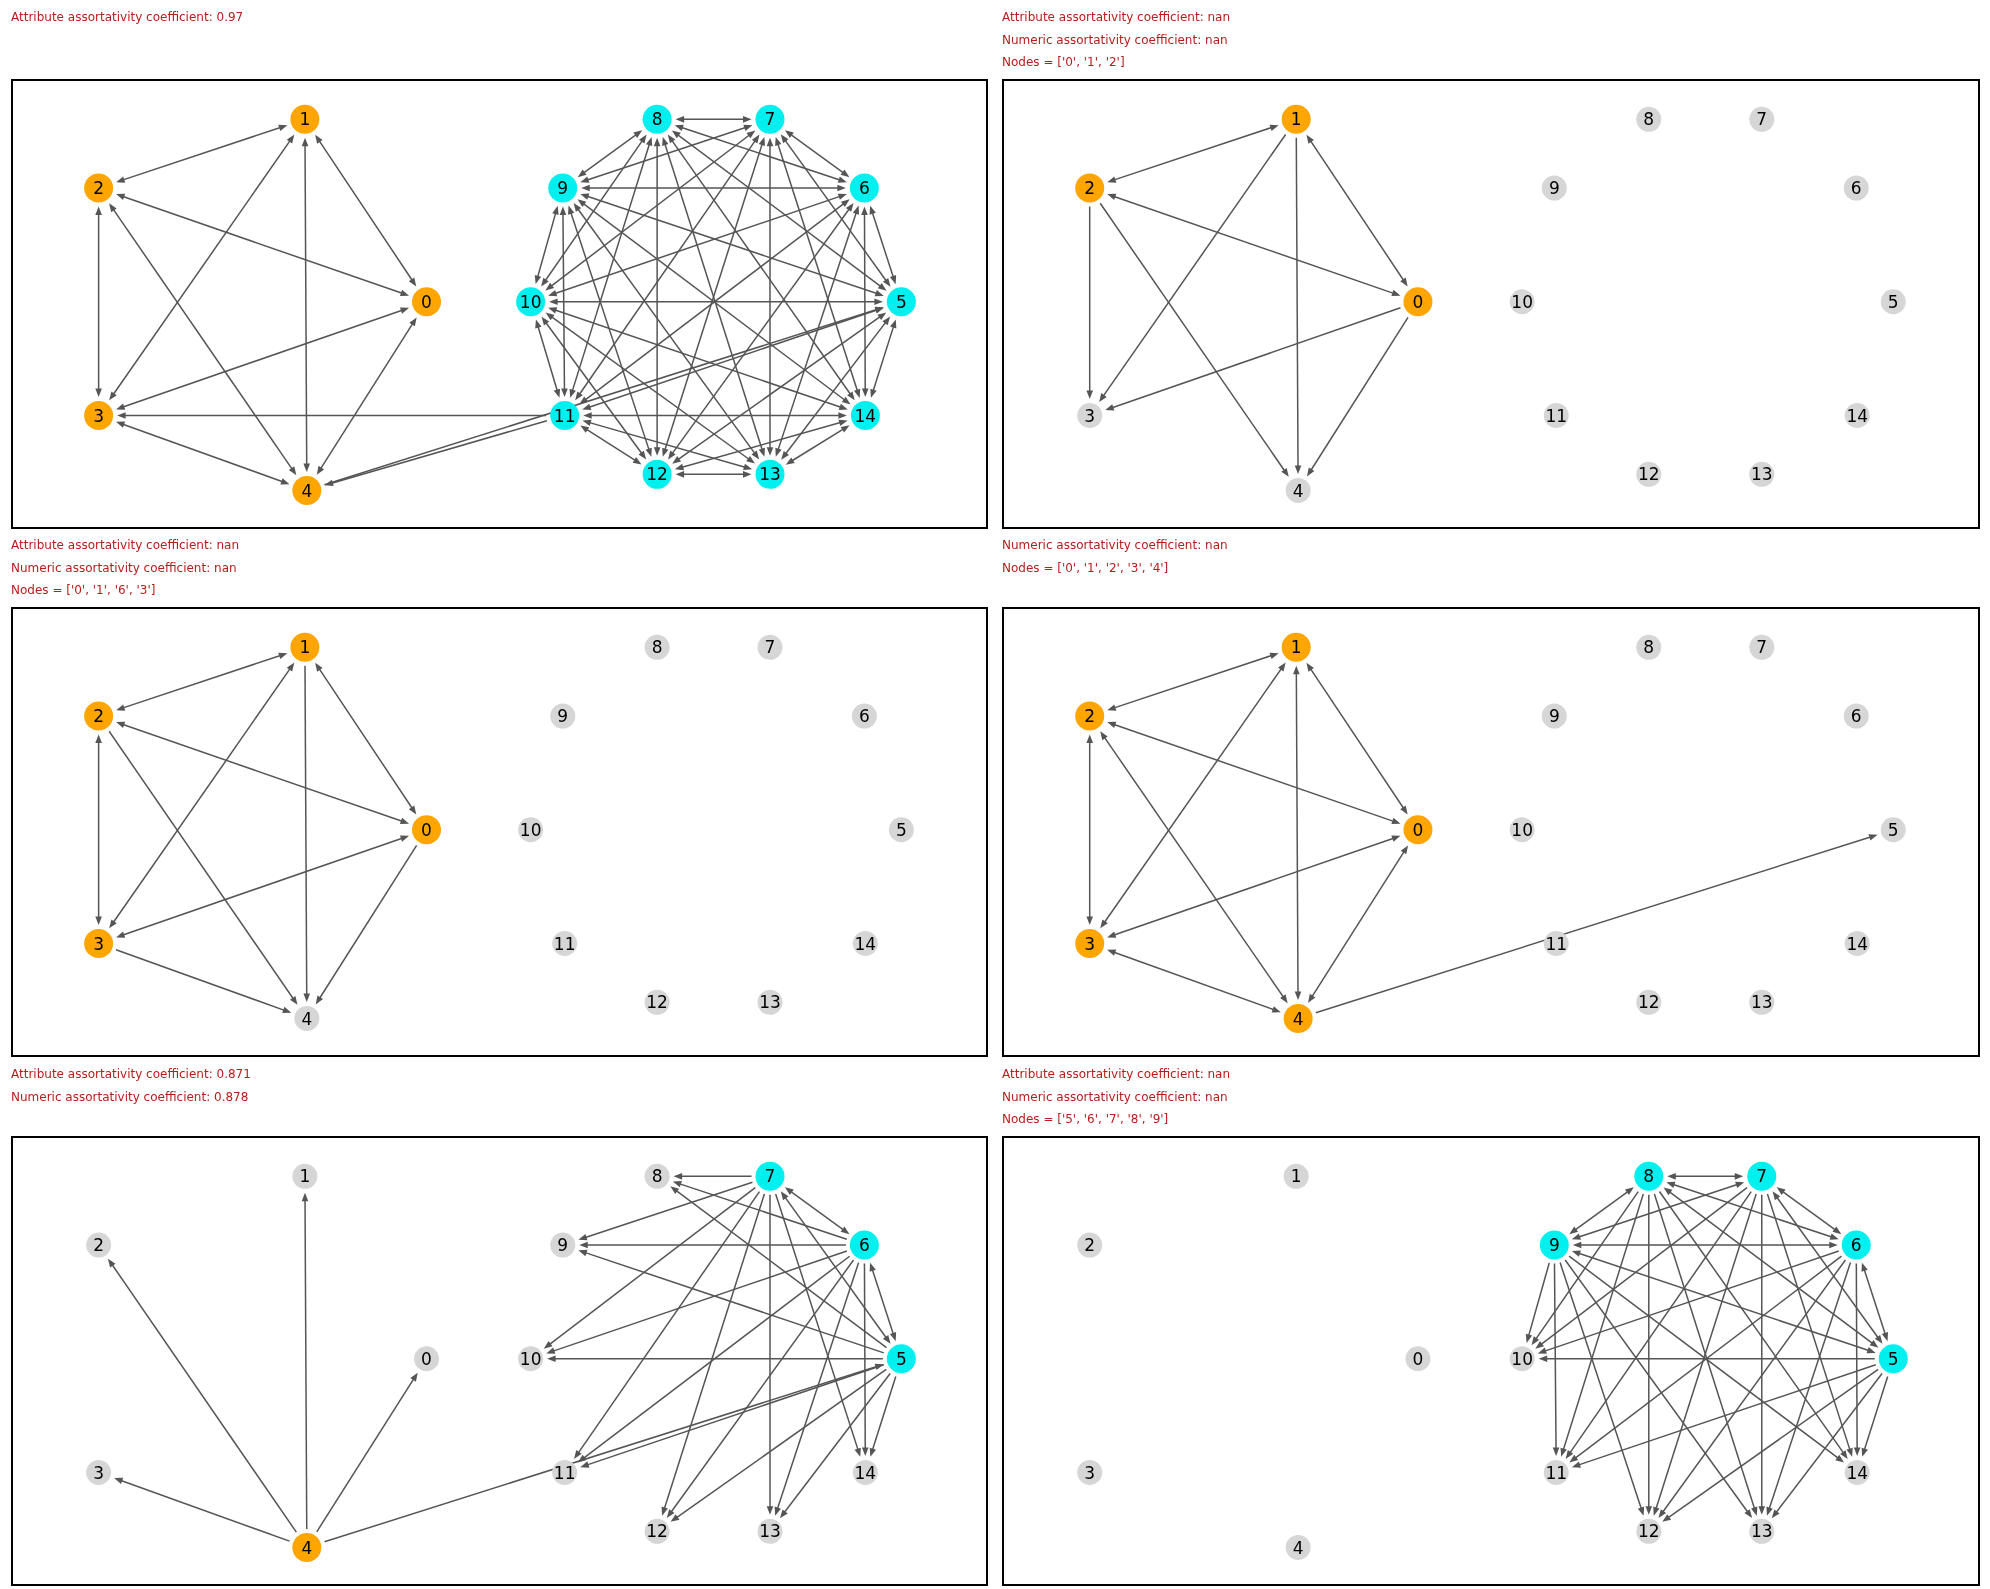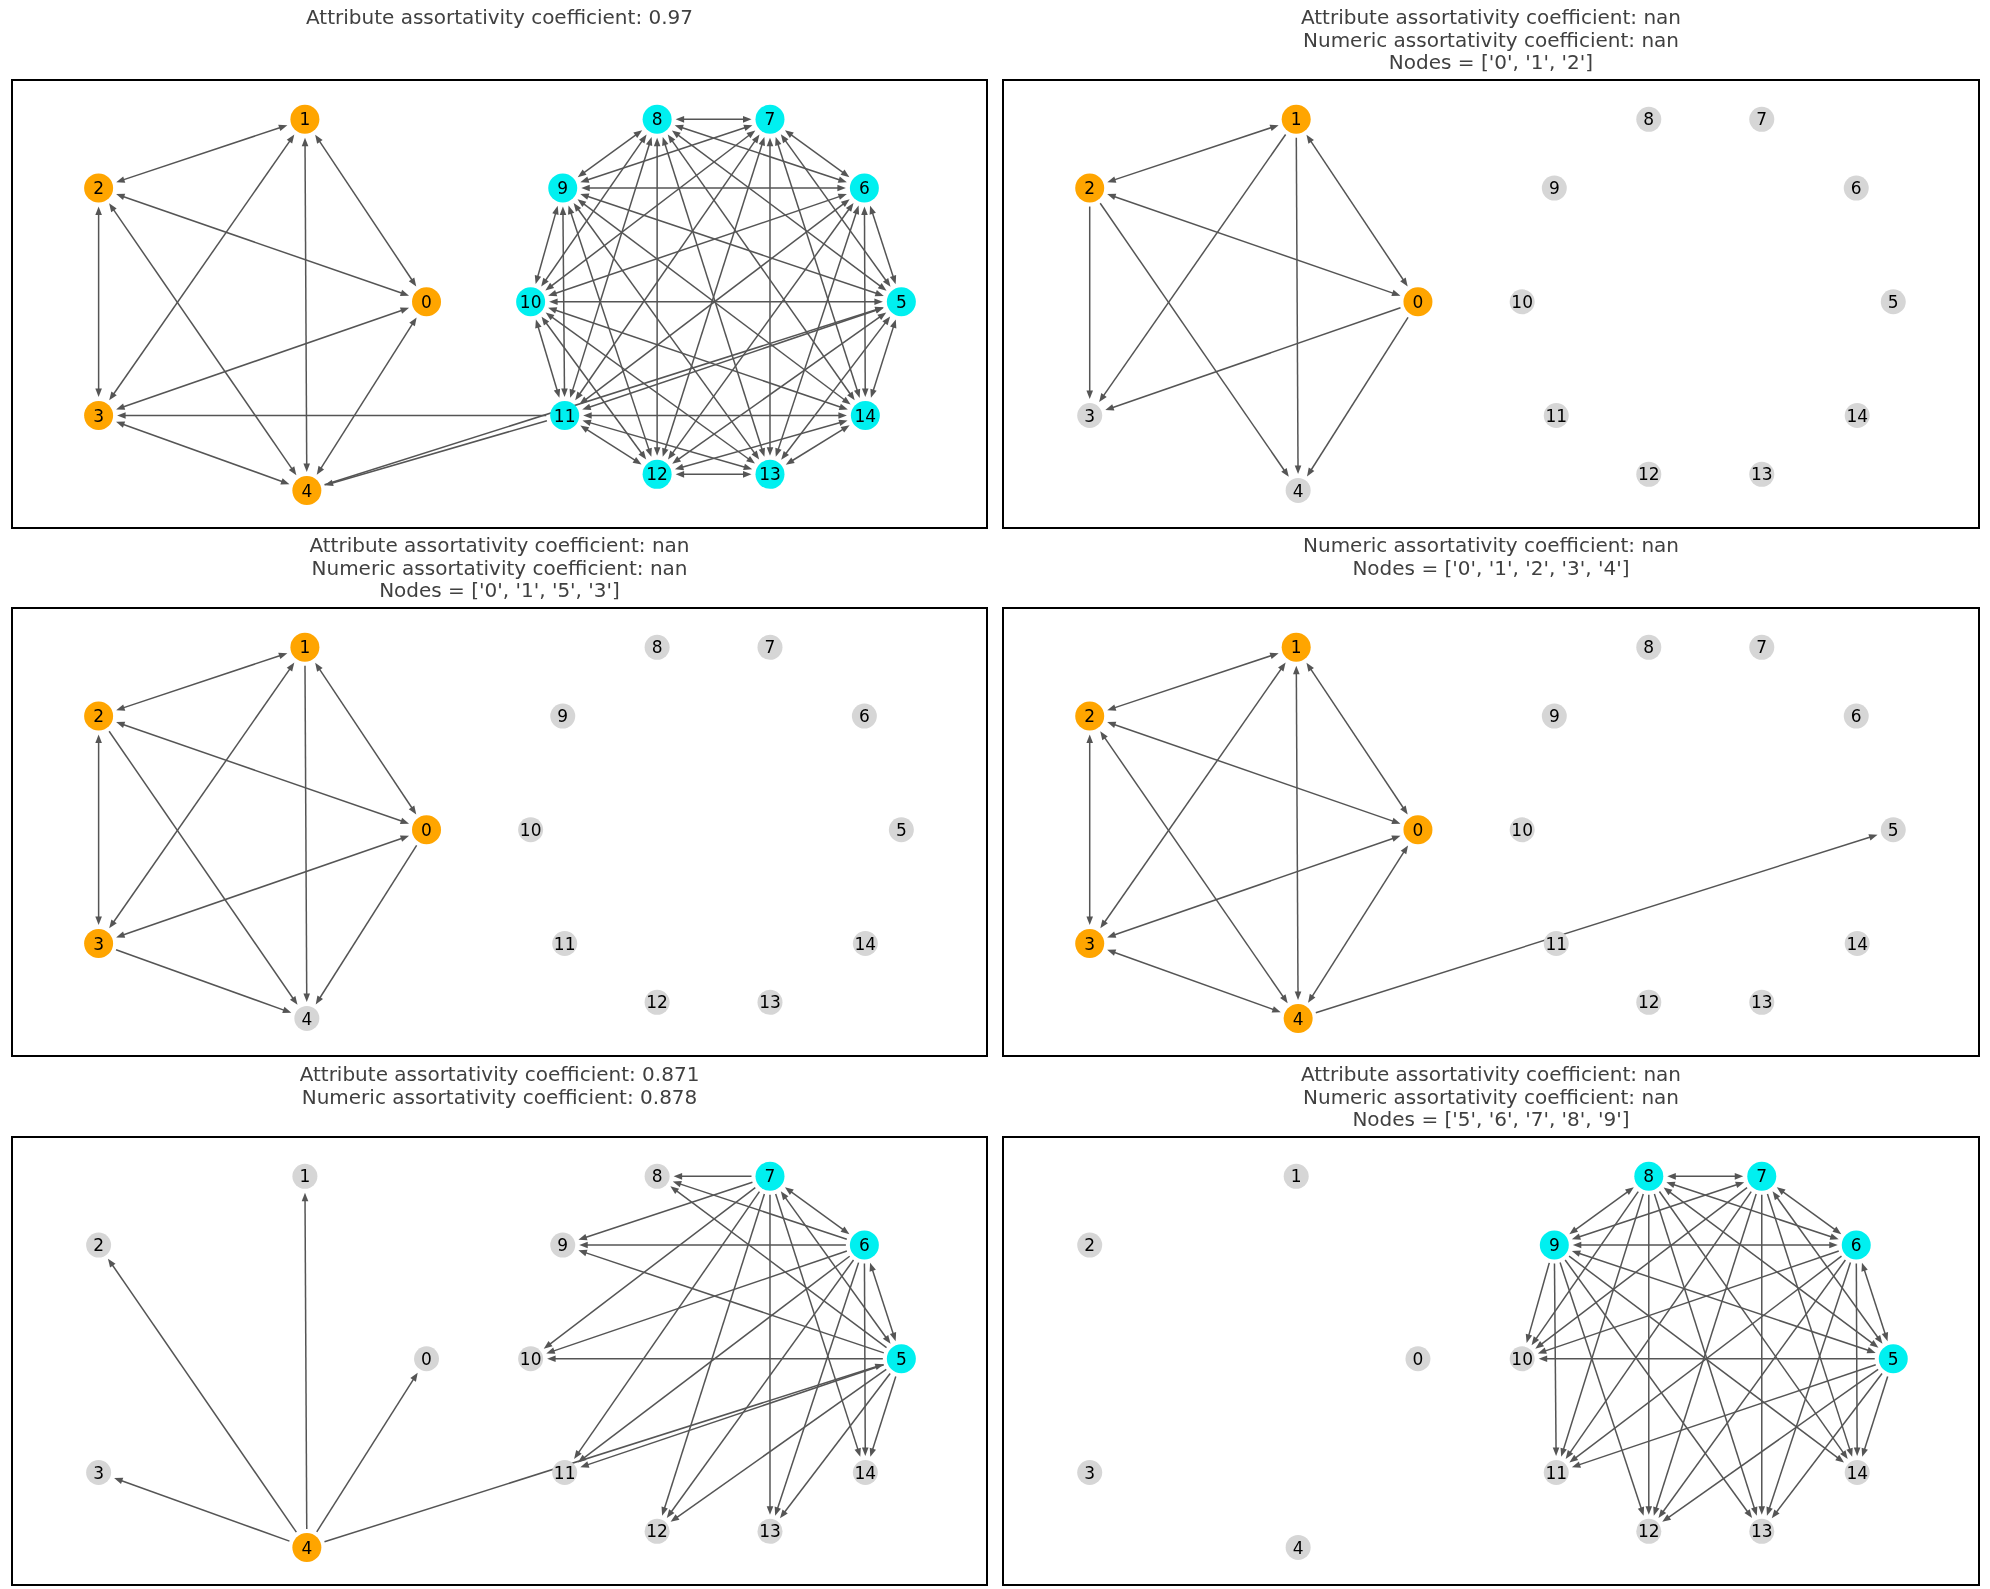--- a/index.html
+++ b/index.html
@@ -1,22 +1,22 @@
 <!DOCTYPE html>
 <html><head>
 <meta charset="utf-8">
 <style>
   html,body{margin:0;padding:0;}
   body{
     width:1990px;height:1589px;position:relative;background:#ffffff;
     font-family:"DejaVu Sans","Liberation Sans",sans-serif;
   }
   .plot-title{
-    position:absolute;text-align:center;color:#404040;
-    font-size:20px;line-height:22.5px;
+    position:absolute;text-align:left;color:#b91c1c;
+    font-size:12px;line-height:22.5px;
   }
   .graph-frame{
     position:absolute;border:2px solid #000;box-sizing:border-box;background:#fff;
   }
   .graph-frame svg{display:block;width:100%;height:100%;}
   .node-label{
     font-family:"DejaVu Sans","Liberation Sans",sans-serif;
     font-size:17px;fill:#000;
   }
 </style>
@@ -349,21 +349,21 @@
       <g>
         <circle cx="853.224" cy="334.5" r="12.5" fill="#D6D6D6"></circle>
         <text x="853.224" y="334.5" text-anchor="middle" dy="0.36em" class="node-label">14</text>
       </g>
     </svg>
 </div>
 
 <div class="plot-title" style="left:11px;top:534px;width:977px;">
   <div>Attribute assortativity coefficient: nan</div>
   <div>Numeric assortativity coefficient: nan</div>
-  <div>Nodes = ['0', '1', '5', '3']</div>
+  <div>Nodes = ['0', '1', '6', '3']</div>
 </div>
 <div class="graph-frame" style="left:11px;top:607px;width:977px;height:450px;">
   <svg viewBox="0 0 973 446">
       <line x1="399.656258345967" y1="199.96956719359693" x2="305.76874165403297" y2="59.15643280640309" stroke="#555555" stroke-width="1.5"></line>
       <polygon points="302.1628688239844,53.74832027673828 309.62389811680083,58.98979353258298 304.13258385591047,62.65114132924769" fill="#555555"></polygon>
       <polygon points="403.26213117601554,205.37767972326174 395.8011018831991,200.13620646741703 401.2924161440895,196.47485867075233" fill="#555555"></polygon>
       <line x1="389.90538055508705" y1="212.57771232942278" x2="109.2436194449129" y2="115.23228767057724" stroke="#555555" stroke-width="1.5"></line>
       <polygon points="103.10251838923554,113.10229287622715 112.21457097302213,112.7698809174949 110.05180702798974,119.00546045095192" fill="#555555"></polygon>
       <polygon points="396.04648161076443,214.70770712377285 386.93442902697785,215.04011908250507 389.0971929720102,208.8045395490481" fill="#555555"></polygon>
       <line x1="389.90538055508705" y1="228.96228767057724" x2="109.2436194449129" y2="326.30771232942277" stroke="#555555" stroke-width="1.5"></line>

